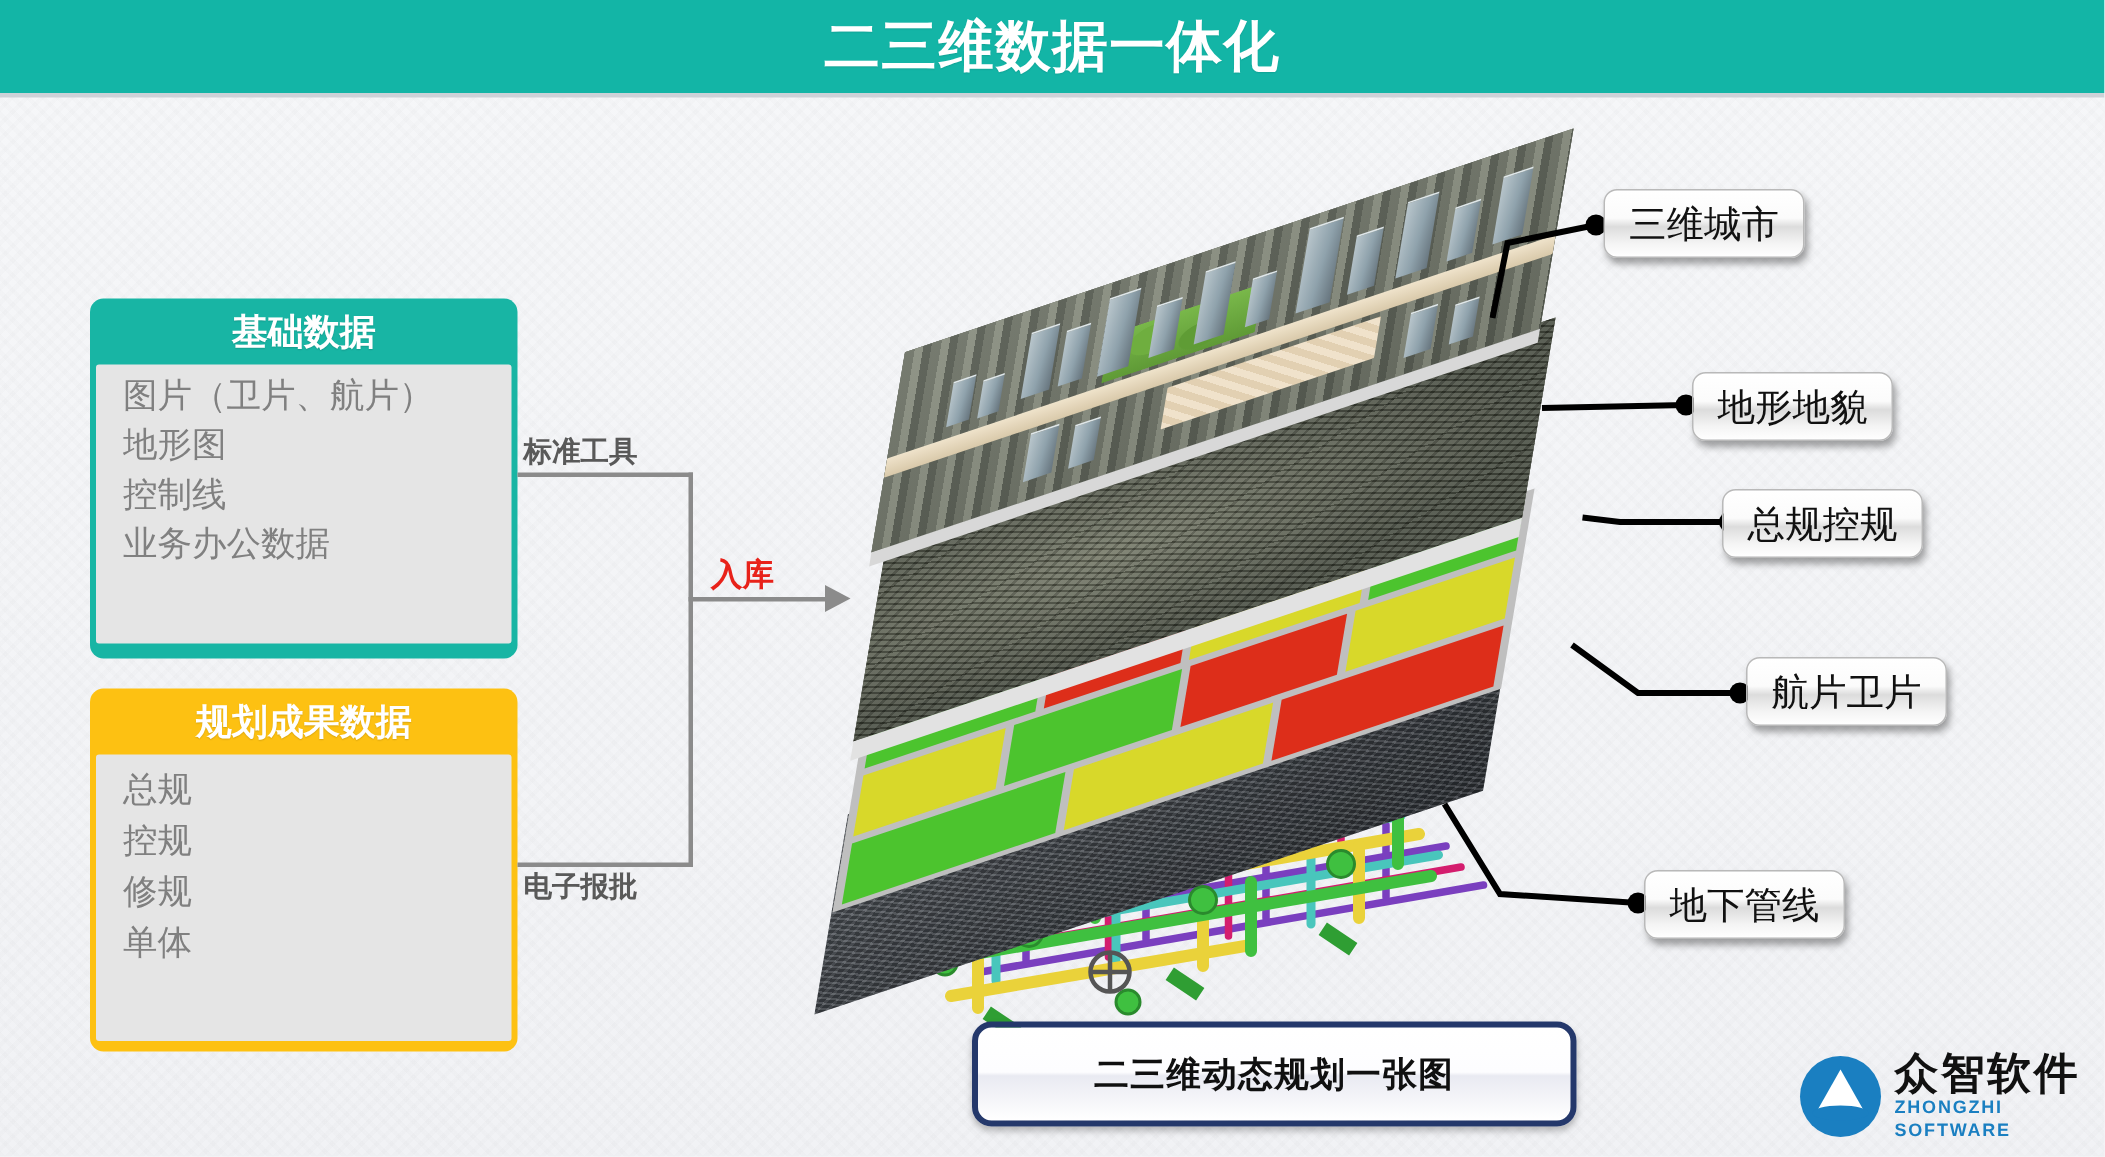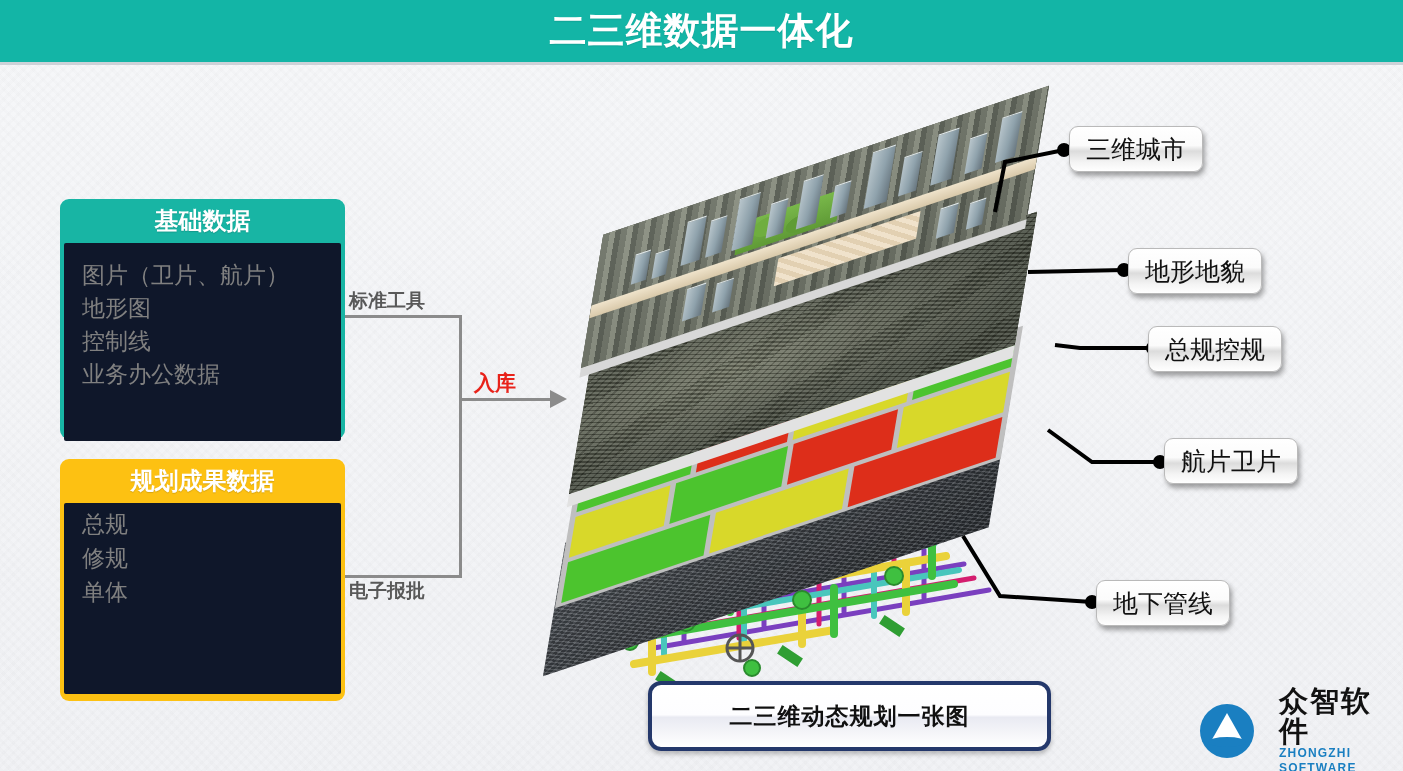--- a/index.html
+++ b/index.html
@@ -22,28 +22,28 @@
   .title-text{position:absolute;left:0;top:0;width:1403px;height:62px;
     display:flex;align-items:center;justify-content:center;
     color:#ffffff;font-size:37px;font-weight:bold;letter-spacing:1px;
     text-shadow:0 1px 1px rgba(0,0,0,.10);}
 
   
   .databox{position:absolute;border-radius:9px;}
   .databox .hdr{height:44px;display:flex;align-items:center;justify-content:center;
     color:#ffffff;font-size:24px;font-weight:bold;
     text-shadow:0 1px 1px rgba(0,0,0,.15);}
-  .databox .body{background:#0f172a;margin:0 4px 4px 4px;border-radius:2px;
-    padding:16px 0 10px 18px;}
+  .databox .body{background:#e5e5e5;margin:0 4px 4px 4px;border-radius:2px;
+    padding:4px 0 10px 18px;}
   .databox .body .li{color:#808080;font-size:23px;line-height:33px;white-space:nowrap;}
 
   #box-basic{left:60px;top:199px;width:285px;height:240px;background:#18b5a4;}
   #box-basic .body{height:172px;}
   #box-plan{left:60px;top:459px;width:285px;height:242px;background:#fdc112;}
-  #box-plan .body{height:175px;padding-top:6px;font-family:Liberation Mono, monospace;}
+  #box-plan .body{height:175px;padding-top:6px;}
   #box-plan .body .li{line-height:34px;}
 
   
   .conn{position:absolute;background:#8b8b8b;}
   #c-top{left:345px;top:315px;width:117px;height:3px;}
   #c-bot{left:345px;top:575px;width:117px;height:3px;}
   #c-vert{left:459px;top:315px;width:3px;height:263px;}
   #c-arrow-line{left:459px;top:398px;width:94px;height:3px;}
   #c-arrow-head{position:absolute;left:550px;top:390px;width:0;height:0;
     border-left:17px solid #8b8b8b;border-top:9px solid transparent;border-bottom:9px solid transparent;}
@@ -125,21 +125,21 @@
   #banner{position:absolute;left:648px;top:681px;width:395px;height:62px;
     border:4px solid #24386b;border-radius:13px;
     background:linear-gradient(180deg,#ffffff 0%,#fdfdff 48%,#e9eaf2 52%,#ffffff 100%);
     box-shadow:0 3px 5px rgba(0,0,0,.25);
     display:flex;align-items:center;justify-content:center;}
   #banner .btxt{font-size:23px;font-weight:bold;color:#101010;letter-spacing:1px;}
   #banner .refl{position:absolute;left:8px;right:8px;bottom:2px;height:16px;overflow:hidden;
     opacity:.16;}
 
   
-  #logo{position:absolute;left:1200px;top:700px;width:196px;height:62px;display:flex;align-items:center;gap:16px;}
+  #logo{position:absolute;left:1200px;top:700px;width:196px;height:62px;display:flex;align-items:center;}
   #logo .mark{width:54px;height:54px;border-radius:50%;background:#1a7fc1;position:relative;flex:0 0 auto;}
   #logo .mark .peak{position:absolute;left:50%;top:9px;transform:translateX(-50%);
     width:0;height:0;border-left:17px solid transparent;border-right:17px solid transparent;border-bottom:30px solid #ffffff;}
   #logo .mark .base{position:absolute;left:8px;bottom:11px;width:38px;height:10px;background:#1a7fc1;border-radius:50%;}
   #logo .txt{margin-left:9px;}
   #logo .cn{font-size:29px;font-weight:bold;color:#111;line-height:30px;letter-spacing:2px;}
   #logo .en{font-size:12px;font-weight:bold;color:#1a7fc1;letter-spacing:1.2px;line-height:15px;}
 </style>
 </head>
 <body>
@@ -158,20 +158,21 @@
       <div class="li">地形图</div>
       <div class="li">控制线</div>
       <div class="li">业务办公数据</div>
     </div>
   </div>
 
   <div class="databox" id="box-plan">
     <div class="hdr">规划成果数据</div>
     <div class="body">
       <div class="li">总规</div>
+      <div class="li">控规</div>
       <div class="li">修规</div>
       <div class="li">单体</div>
     </div>
   </div>
 
   <div class="conn" id="c-top"></div>
   <div class="conn" id="c-bot"></div>
   <div class="conn" id="c-vert"></div>
   <div class="conn" id="c-arrow-line"></div>
   <div id="c-arrow-head"></div>

